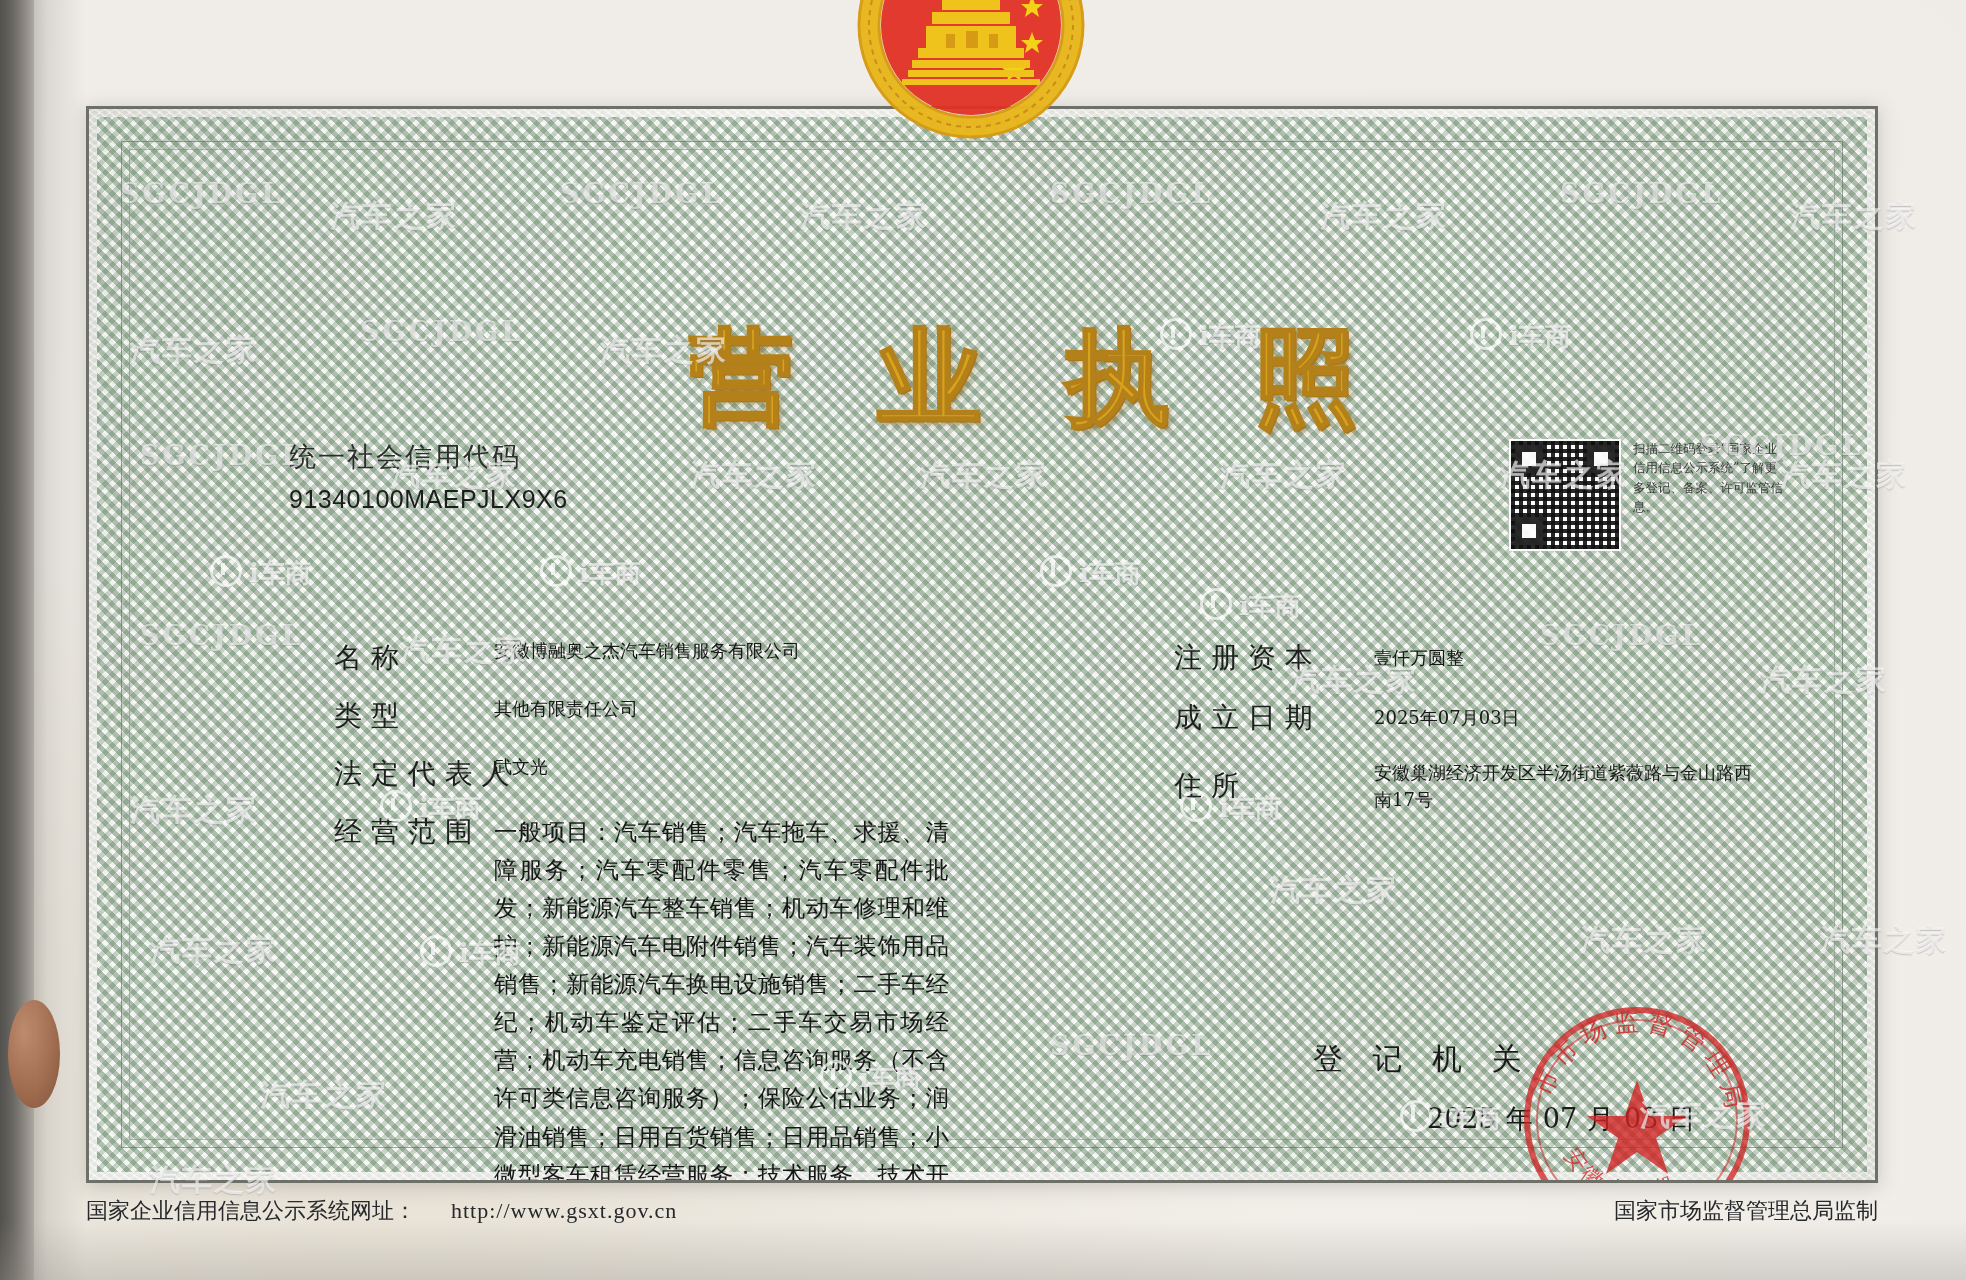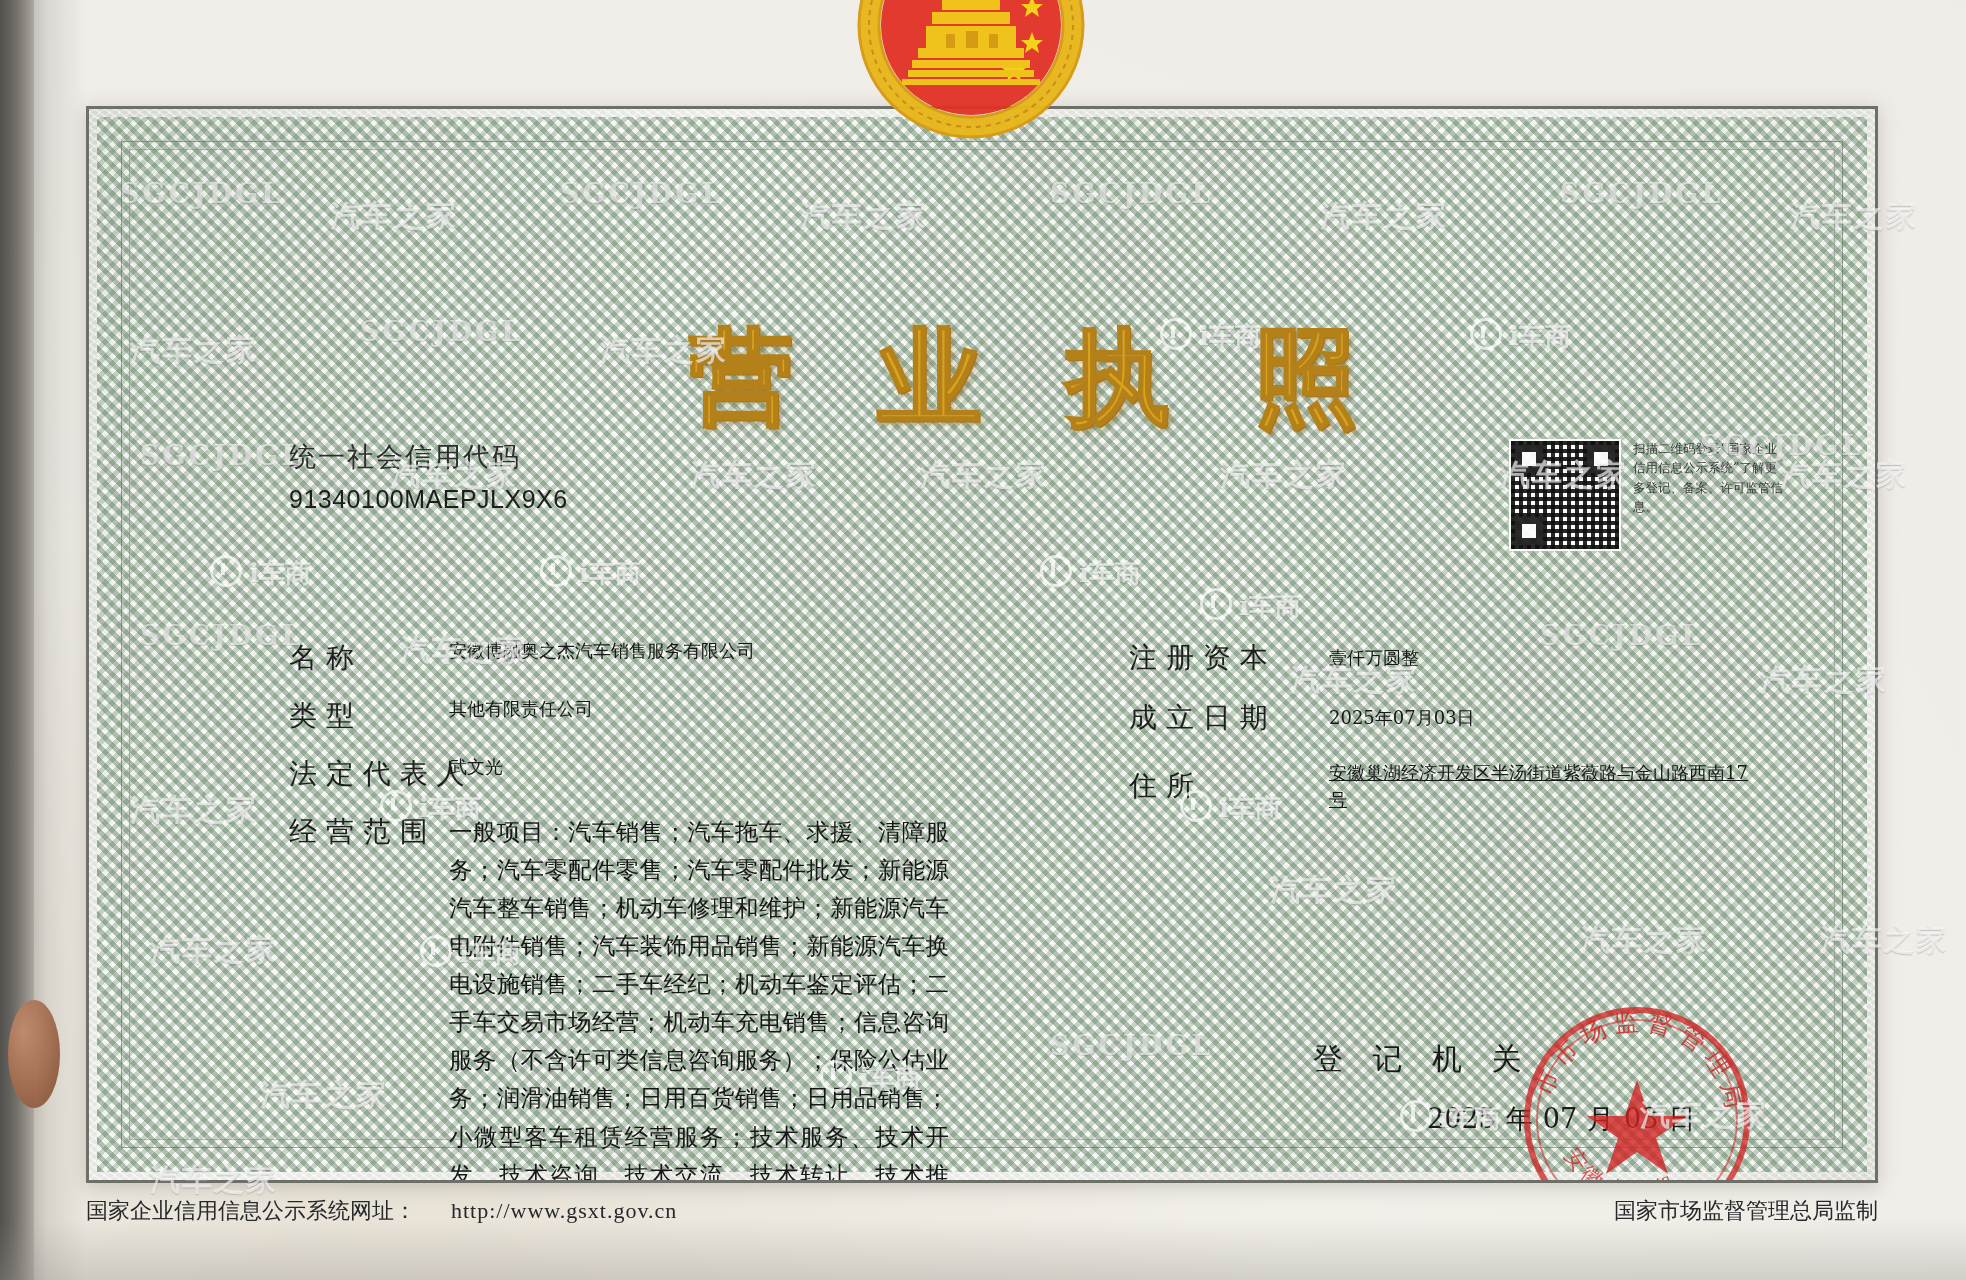--- a/index.html
+++ b/index.html
@@ -183,20 +183,21 @@
   }
 
   
   .field-label {
     font-family: "DejaVu Serif", serif;
     font-size: 28px;
     color: #1e1e1e;
     display: flex;
     justify-content: space-between;
     white-space: nowrap;
+    margin-left: 45px;
   }
   .field-value {
     font-family: "DejaVu Serif", serif;
     font-size: 18px;
     color: #171717;
   }
 
   #left-col { position: absolute; left: 200px; top: 530px; width: 660px; }
   .lrow { display: flex; align-items: flex-start; margin-bottom: 20px; }
   .lrow .lbl { width: 142px; flex: none; }
@@ -211,21 +212,21 @@
     font-size: 23.5px;
     line-height: 1.62;
     color: #171717;
     text-align: justify;
   }
 
   #right-col { position: absolute; left: 1040px; top: 530px; width: 640px; }
   .rrow { display: flex; align-items: center; margin-bottom: 22px; }
   .rrow .lbl { width: 190px; flex: none; }
   .rrow .val { padding-left: 10px; }
-  #addr-val { width: 420px; line-height: 1.5; text-decoration: underline; }
+  #addr-val { width: 420px; line-height: 1.5; }
 
   
   #reg-auth {
     position: absolute;
     left: 1224px; top: 930px;
     font-family: "DejaVu Serif", serif;
     font-size: 30px;
     letter-spacing: 10px;
     color: #1a1a1a;
     white-space: nowrap;

